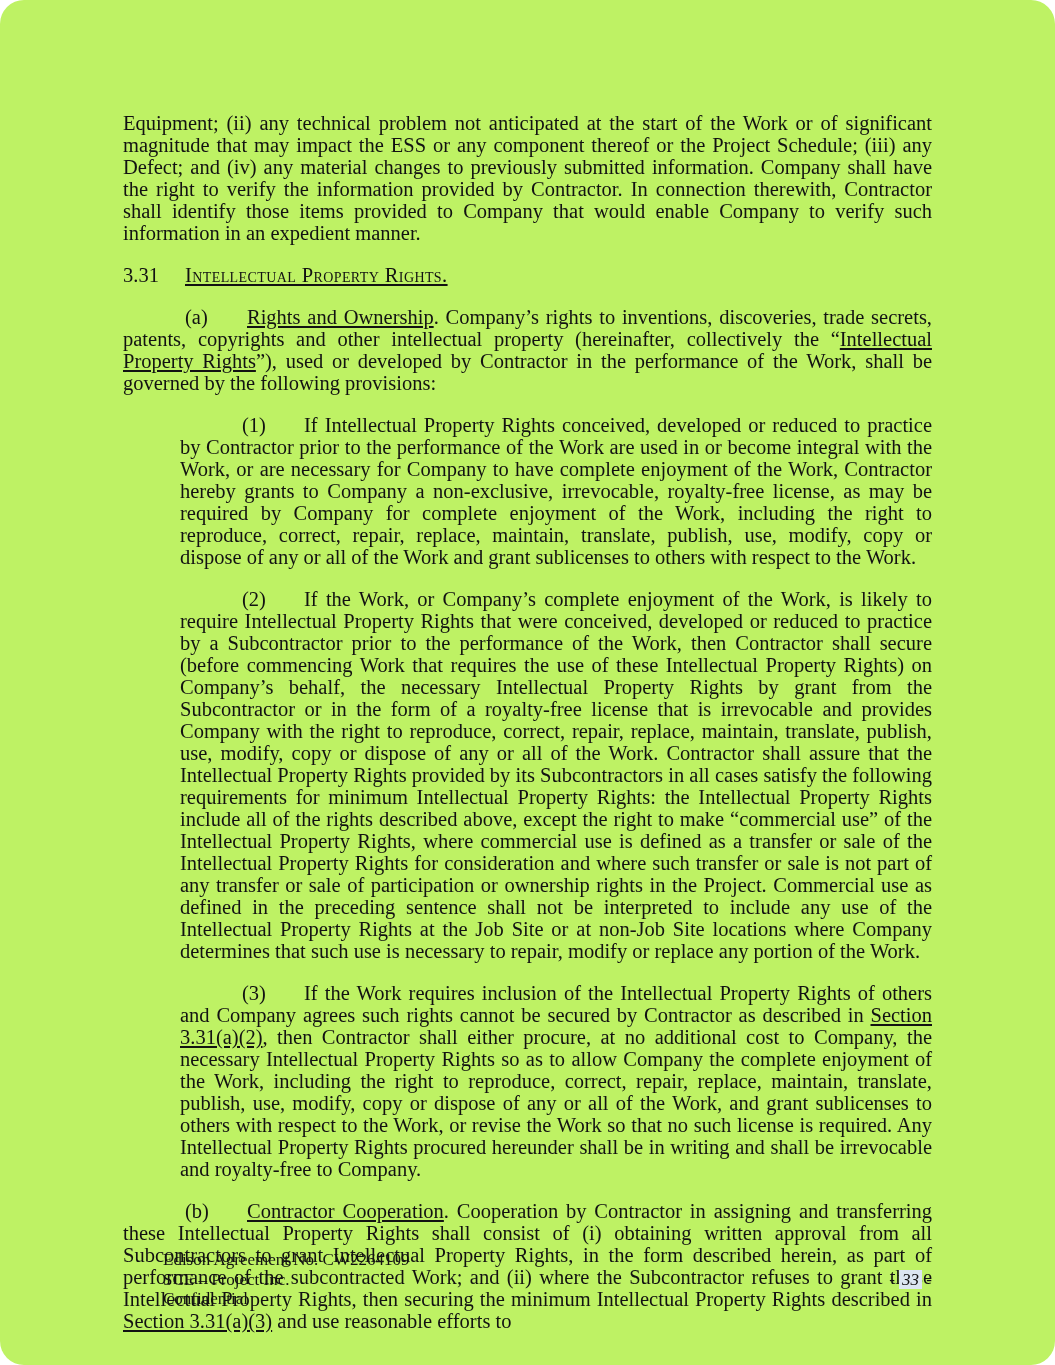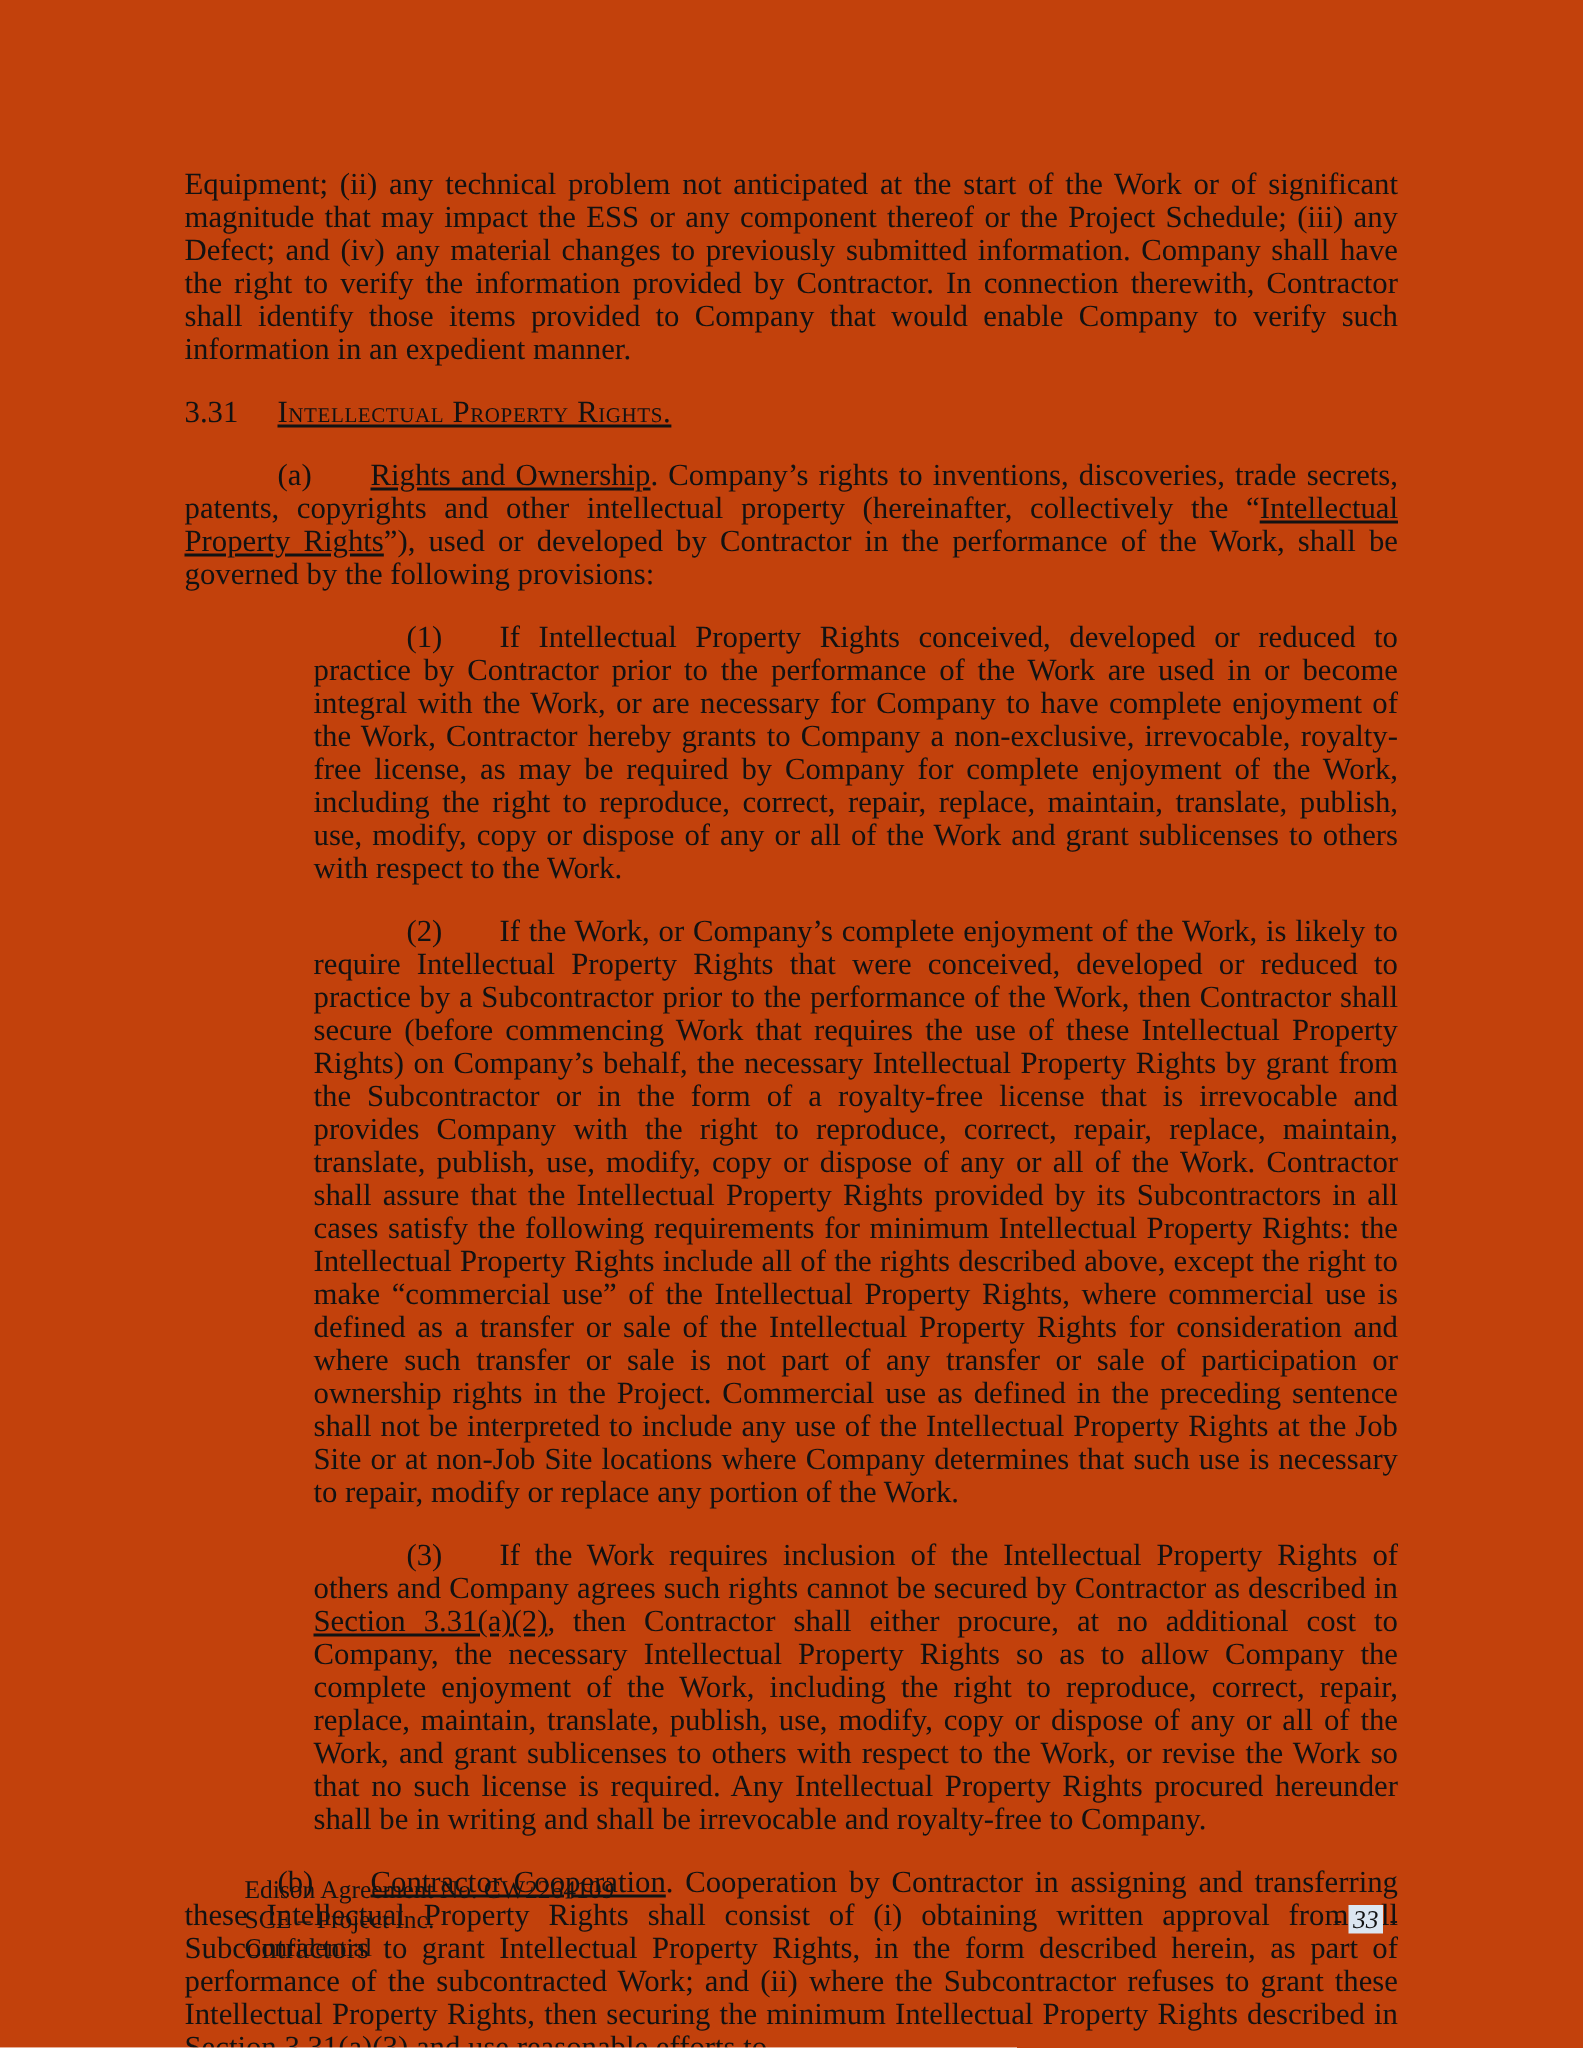--- a/index.html
+++ b/index.html
@@ -4,45 +4,46 @@
 <style>
   html, body {
     margin: 0;
     padding: 0;
     background: #ffffff;
   }
   .page {
     position: relative;
     width: 1055px;
     height: 1365px;
-    background: #c2410c;
+    background: #bef264;
     font-family: "Liberation Serif", serif;
     color: #121212;
     overflow: hidden;
+    border-radius: 24px;
   }
   .content {
     position: absolute;
     left: 123px;
     right: 123px;
     top: 112px;
     font-size: 20.5px;
     line-height: 22px;
     text-align: justify;
   }
   .para { margin: 0 0 20px 0; }
   
   .tab {
     display: inline-block;
     width: 62px;
     text-indent: 0;
   }
   
   .p-lvl1 { text-indent: 62px; }
   
-  .p-lvl2 { margin-left: 86px; text-indent: 62px; }
+  .p-lvl2 { margin-left: 57px; text-indent: 62px; }
   .u { text-decoration: underline; }
   .heading-title {
     font-variant: small-caps;
     text-decoration: underline;
     letter-spacing: 0.4px;
     font-family: Liberation Serif, serif;
   }
   .footer {
     position: absolute;
     left: 123px;

